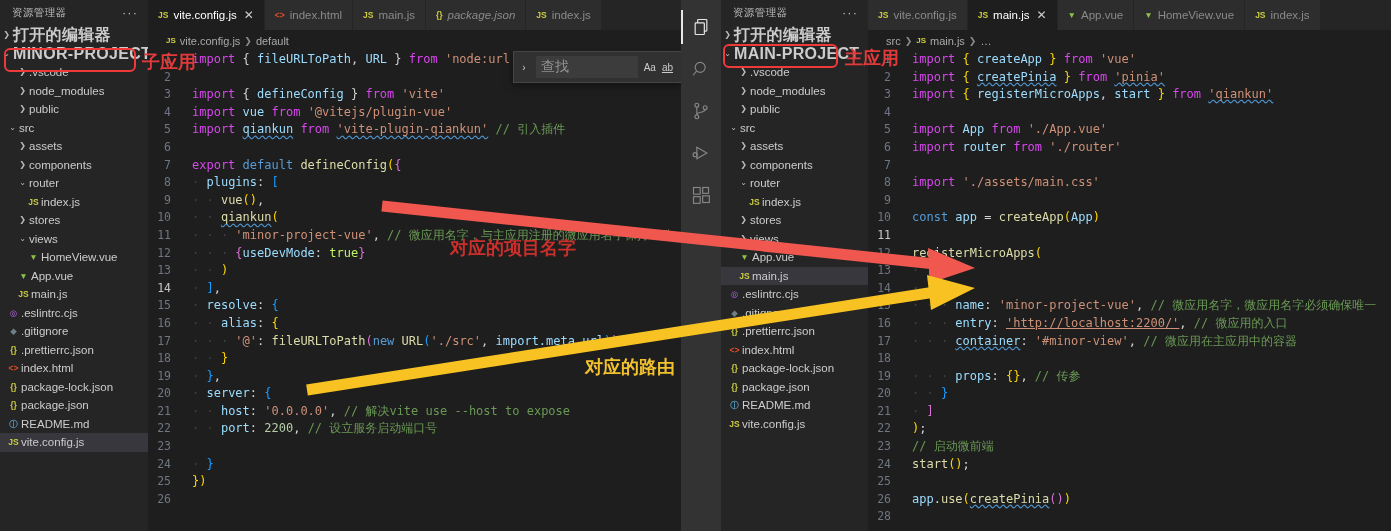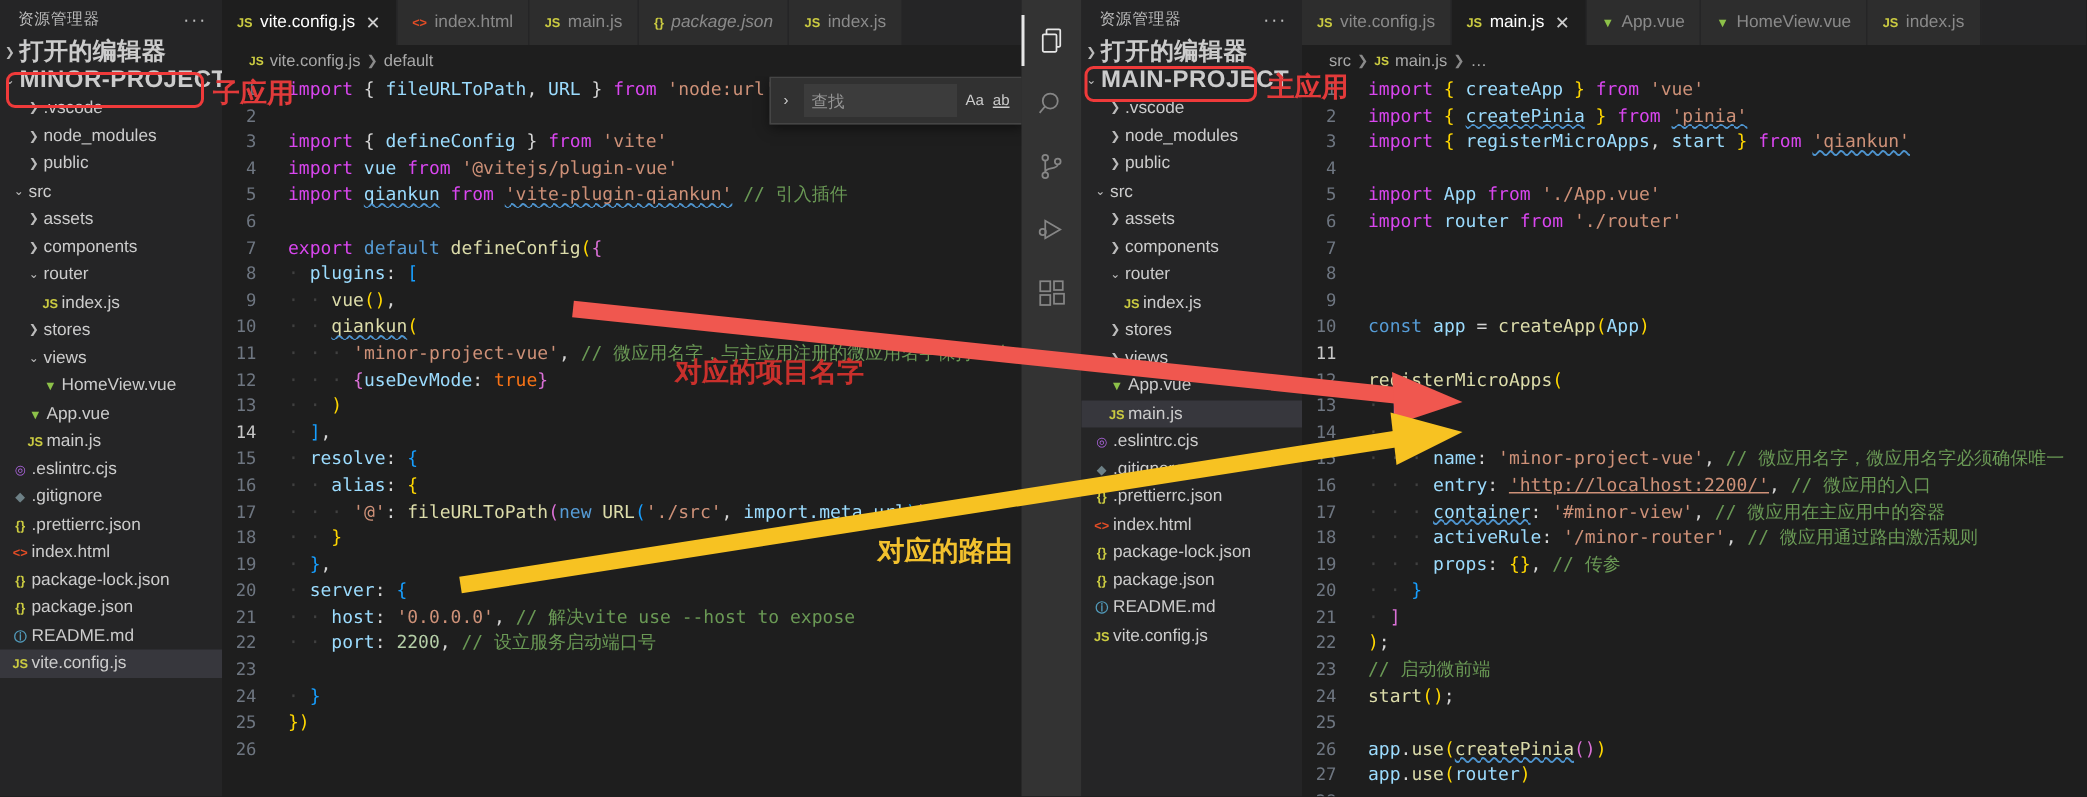--- a/index.html
+++ b/index.html
@@ -74,32 +74,32 @@
   .id{ color:#9cdcfe; }     
   .fn{ color:#dcdcaa; }     
   .str{ color:#ce9178; }    
   .num{ color:#b5cea8; }    
   .cmt{ color:#6a9955; }    
   .pun{ color:#d4d4d4; }
   .brk1{ color:#ffd700; }
   .brk2{ color:#da70d6; }
   .brk3{ color:#179fff; }
   .prop{ color:#9cdcfe; }
-  .bool{ color:#f97316;text-align:center; }
+  .bool{ color:#bef264;text-align:center; }
   .squig{ text-decoration: underline wavy #4e94ce; text-decoration-skip-ink:none; }
   .ulink{ text-decoration: underline; text-decoration-color:#ce9178; }
 
   
   .find{ position:absolute; top:0px; right:-1px; width:169px; height:32px; background:#313131;
          border:1px solid #454545; display:flex; align-items:center; gap:6px; padding:0 6px 0 4px;
          box-shadow:0 2px 8px rgba(0,0,0,.5); }
   .find .tog{ color:#cccccc; font-size:10px; width:12px; text-align:center;}
   .find-input{ flex:1; height:22px; background:#3c3c3c; border:1px solid #3c3c3c; display:flex;
                align-items:center; padding:0 4px; }
-  .find-input span{ color:#949494; font-size:11px; }
+  .find-input span{ color:#949494; font-size:14px; }
   .find-icons{ display:flex; gap:6px; align-items:center; color:#cccccc; font-size:10px; padding-right:2px;}
   .find-icons .ab{ text-decoration:underline; }
 
   
   .overlay{ position:absolute; inset:0; pointer-events:none; }
   .hl-box{ position:absolute; border:2.5px solid #ef3a3a; border-radius:6px; }
   .ann{ position:absolute; font-size:18px; font-weight:bold; font-family:"Liberation Sans",sans-serif; }
   .ann.red{ color:#e23a3a; }
   .ann.red2{ color:#c9302c; }
   .ann.yel{ color:#f2c12e; }
@@ -459,40 +459,39 @@
         </div>
       <div class="codearea">
         <div class="code" id="right-code">
             <div class="cline"><span class="ln">1</span><span class="src"><span class="kw">import </span><span class="brk1">{ </span><span class="id">createApp</span><span class="brk1"> } </span><span class="kw">from </span><span class="str">'vue'</span></span></div>
             <div class="cline"><span class="ln">2</span><span class="src"><span class="kw">import </span><span class="brk1">{ </span><span class="id squig">createPinia</span><span class="brk1"> } </span><span class="kw">from </span><span class="str squig">'pinia'</span></span></div>
             <div class="cline"><span class="ln">3</span><span class="src"><span class="kw">import </span><span class="brk1">{ </span><span class="id">registerMicroApps</span><span class="pun">, </span><span class="id">start</span><span class="brk1"> } </span><span class="kw">from </span><span class="str squig">'qiankun'</span></span></div>
             <div class="cline"><span class="ln">4</span><span class="src"></span></div>
             <div class="cline"><span class="ln">5</span><span class="src"><span class="kw">import </span><span class="id">App</span><span class="kw"> from </span><span class="str">'./App.vue'</span></span></div>
             <div class="cline"><span class="ln">6</span><span class="src"><span class="kw">import </span><span class="id">router</span><span class="kw"> from </span><span class="str">'./router'</span></span></div>
             <div class="cline"><span class="ln">7</span><span class="src"></span></div>
-            <div class="cline"><span class="ln">8</span></div>
+            <div class="cline"><span class="ln">8</span><span class="src"><span class="kw">import </span><span class="str">'./assets/main.css'</span></span></div>
             <div class="cline"><span class="ln">9</span><span class="src"></span></div>
             <div class="cline"><span class="ln">10</span><span class="src"><span class="kw2">const </span><span class="id">app</span><span class="pun"> = </span><span class="fn">createApp</span><span class="brk1">(</span><span class="id">App</span><span class="brk1">)</span></span></div>
             <div class="cline"><span class="ln cur">11</span><span class="src"></span></div>
             <div class="cline"><span class="ln">12</span><span class="src"><span class="fn">registerMicroApps</span><span class="brk1">(</span></span></div>
             <div class="cline"><span class="ln">13</span><span class="src"><span class="guide">· </span><span class="brk2">[</span></span></div>
             <div class="cline"><span class="ln">14</span><span class="src"><span class="guide">· · </span><span class="brk3">{</span></span></div>
             <div class="cline"><span class="ln">15</span><span class="src"><span class="guide">· · · </span><span class="prop">name</span><span class="pun">: </span><span class="str">'minor-project-vue'</span><span class="pun">, </span><span class="cmt">// 微应用名字，微应用名字必须确保唯一</span></span></div>
             <div class="cline"><span class="ln">16</span><span class="src"><span class="guide">· · · </span><span class="prop">entry</span><span class="pun">: </span><span class="str ulink">'http://localhost:2200/'</span><span class="pun">, </span><span class="cmt">// 微应用的入口</span></span></div>
             <div class="cline"><span class="ln">17</span><span class="src"><span class="guide">· · · </span><span class="prop squig">container</span><span class="pun">: </span><span class="str">'#minor-view'</span><span class="pun">, </span><span class="cmt">// 微应用在主应用中的容器</span></span></div>
-            <div class="cline"><span class="ln">18</span><span class="src"><span class="guide">· · · </span><span class="prop">activeRule</span><span class="pun">: </span><span class="str">'/minor-router'</span><span class="pun">, </span><span class="cmt">// 微应用通过路由激活规则</span></span></div>
+            <div class="cline"><span class="ln">18</span></div>
             <div class="cline"><span class="ln">19</span><span class="src"><span class="guide">· · · </span><span class="prop">props</span><span class="pun">: </span><span class="brk1">{}</span><span class="pun">, </span><span class="cmt">// 传参</span></span></div>
             <div class="cline"><span class="ln">20</span><span class="src"><span class="guide">· · </span><span class="brk3">}</span></span></div>
             <div class="cline"><span class="ln">21</span><span class="src"><span class="guide">· </span><span class="brk2">]</span></span></div>
             <div class="cline"><span class="ln">22</span><span class="src"><span class="brk1">)</span><span class="pun">;</span></span></div>
             <div class="cline"><span class="ln">23</span><span class="src"><span class="cmt">// 启动微前端</span></span></div>
             <div class="cline"><span class="ln">24</span><span class="src"><span class="fn">start</span><span class="brk1">()</span><span class="pun">;</span></span></div>
             <div class="cline"><span class="ln">25</span><span class="src"></span></div>
             <div class="cline"><span class="ln">26</span><span class="src"><span class="id">app</span><span class="pun">.</span><span class="fn">use</span><span class="brk1">(</span><span class="fn squig">createPinia</span><span class="brk2">()</span><span class="brk1">)</span></span></div>
-            <div class="cline"><span class="ln">27</span><span class="src"><span class="id">app</span><span class="pun">.</span><span class="fn">use</span><span class="brk1">(</span><span class="id">router</span><span class="brk1">)</span></span></div>
             <div class="cline"><span class="ln">28</span><span class="src"></span></div>
           </div>
       </div>
     </div>
   </div>
 
   <div class="overlay">
     <svg width="1391" height="531" style="position:absolute;inset:0">
 
       <g>

